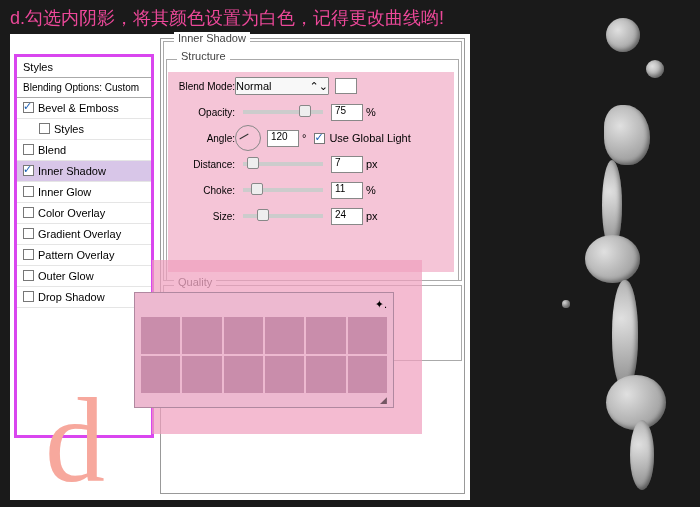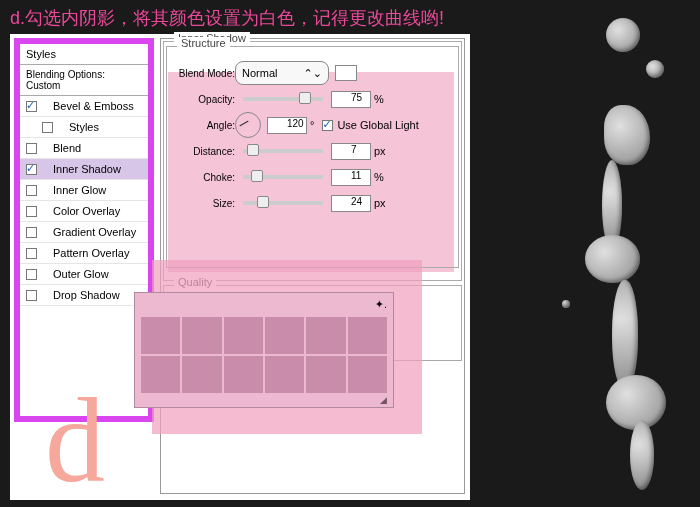--- a/index.html
+++ b/index.html
@@ -1,40 +1,40 @@
 <!DOCTYPE html>
 <html><head>
 <meta charset="utf-8">
 <style>
 *{box-sizing:border-box;margin:0;padding:0;font-family:"Lucida Grande",Arial,sans-serif;font-size:11px}
 body{width:700px;height:507px;background:#1a1a1a;position:relative;overflow:hidden}
 .caption{color:#ec4899;font-size:18px;padding:6px 10px 4px}
 .dialog{position:absolute;left:10px;top:34px;width:460px;height:466px;background:#fff}
-.styles-panel{position:absolute;left:4px;top:4px;width:140px;height:384px;border:6px solid #d946ef}
+.styles-panel{position:absolute;left:4px;top:20px;width:140px;height:384px;border:3px solid #d946ef}
 .styles-head{padding:4px 6px;border-bottom:1px solid #aaa;background:#fff}
 .blend-head{padding:4px 6px;border-bottom:1px solid #aaa;font-size:10px}
-.style-item{padding:4px 6px;border-bottom:1px solid #e5e5e5;display:flex;align-items:center;gap:16px;cursor:pointer}
+.style-item{padding:4px 6px;border-bottom:1px solid #e5e5e5;display:flex;align-items:flex-start;gap:4px;cursor:pointer}
 .style-item.sub{padding-left:22px}
 .style-item.selected{background:#d8c6e8}
 .chk{width:11px;height:11px;border:1px solid #777;display:inline-block;background:#fff;flex-shrink:0}
 .chk.on{background:#fff;position:relative}
 .chk.on::after{content:"✓";position:absolute;left:-1px;top:-3px;font-size:11px;color:#1a5fb4}
 .inner-panel{position:absolute;left:150px;top:4px;width:305px;height:456px;border:1px solid #999}
 .fieldset{border:1px solid #aaa;margin:2px;padding:4px 6px 8px;position:relative}
 .fs-title{position:absolute;left:10px;top:-10px;background:#fff;padding:0 4px;font-size:11px;color:#444}
 .highlight{position:absolute;background:#ef9ebd;opacity:0.6}
 .h1{left:158px;top:38px;width:286px;height:200px}
 .h2{left:152px;top:260px;width:270px;height:174px;opacity:0.7}
 .row{display:flex;align-items:center;height:24px;margin:2px 0}
 .rl{width:62px;text-align:right;font-size:10px}
-.sel{flex:0 0 94px;height:24px;border:1px solid #888;background:#f8f8f8;border-radius:8px;display:flex;align-items:center;padding:0 6px;font-size:10px;justify-content:space-between}
+.sel{flex:0 0 94px;height:18px;border:1px solid #888;background:#f8f8f8;border-radius:1px;display:flex;align-items:center;padding:0 0;font-size:10px;justify-content:space-between}
 .sw{width:22px;height:16px;border:1px solid #888;margin-left:6px;background:#fff}
 .slider{flex:0 0 80px;height:4px;background:#ccc;position:relative;margin:0 8px}
 .slider .thumb{position:absolute;top:-5px;width:12px;height:12px;border-radius:2px;background:#eee;border:1px solid #888}
-.num{width:32px;height:17px;border:1px solid #888;background:#fff;text-align:left;padding:0 19px;font-size:10px;margin-right:3px}
+.num{width:32px;height:17px;border:1px solid #888;background:#fff;text-align:left;padding:0 3px;font-size:10px;margin-right:3px}
 .angle{width:26px;height:26px;border:1px solid #888;border-radius:50%;position:relative;margin-right:6px}
 .angle::after{content:"";position:absolute;width:10px;height:1px;background:#333;left:3px;top:10px;transform:rotate(-30deg)}
 .contour-sw{width:34px;height:24px;border:1px solid #888;background:#fff;position:relative}
 .contour-sw::after{content:"";position:absolute;left:3px;bottom:3px;width:26px;height:16px;background:linear-gradient(135deg,#333 0%,#333 50%,transparent 50%)}
 .big-d{position:absolute;left:35px;bottom:-10px;font-size:120px;color:#f7a89d;font-family:Georgia,serif}
 .contour-picker{position:absolute;left:134px;top:292px;width:260px;height:116px;background:#edb9d0;border:1px solid #b088a0;z-index:5}
 .cp-head{height:22px;display:flex;justify-content:flex-end;align-items:center;padding:0 6px}
 .cp-grid{display:grid;grid-template-columns:repeat(6,1fr);gap:2px;padding:2px 6px;height:80px}
 .cp-cell{background:#c98dab;position:relative}
 .splash{position:absolute;right:0;top:0;width:180px;height:507px}
@@ -92,21 +92,21 @@
         <div class="style-item">
           <span class="chk"></span>
           <span>Drop Shadow</span>
         </div>
       </div>
   </div>
 
   <div class="inner-panel">
     <div style="border:1px solid #aaa;margin:2px;position:relative;height:240px">
       <div class="fs-title">Inner Shadow</div>
-      <div class="fieldset" style="margin-top:4px;height:222px">
+      <div class="fieldset" style="margin-top:17px;height:222px">
         <div class="fs-title">Structure</div>
         <div class="row" style="margin-top:10px">
           <span class="rl">Blend Mode:</span>
           <div class="sel">
               <span>Normal</span>
               <span>⌃⌄</span>
             </div>
           <div class="sw"></div>
         </div>
         <div class="row">

